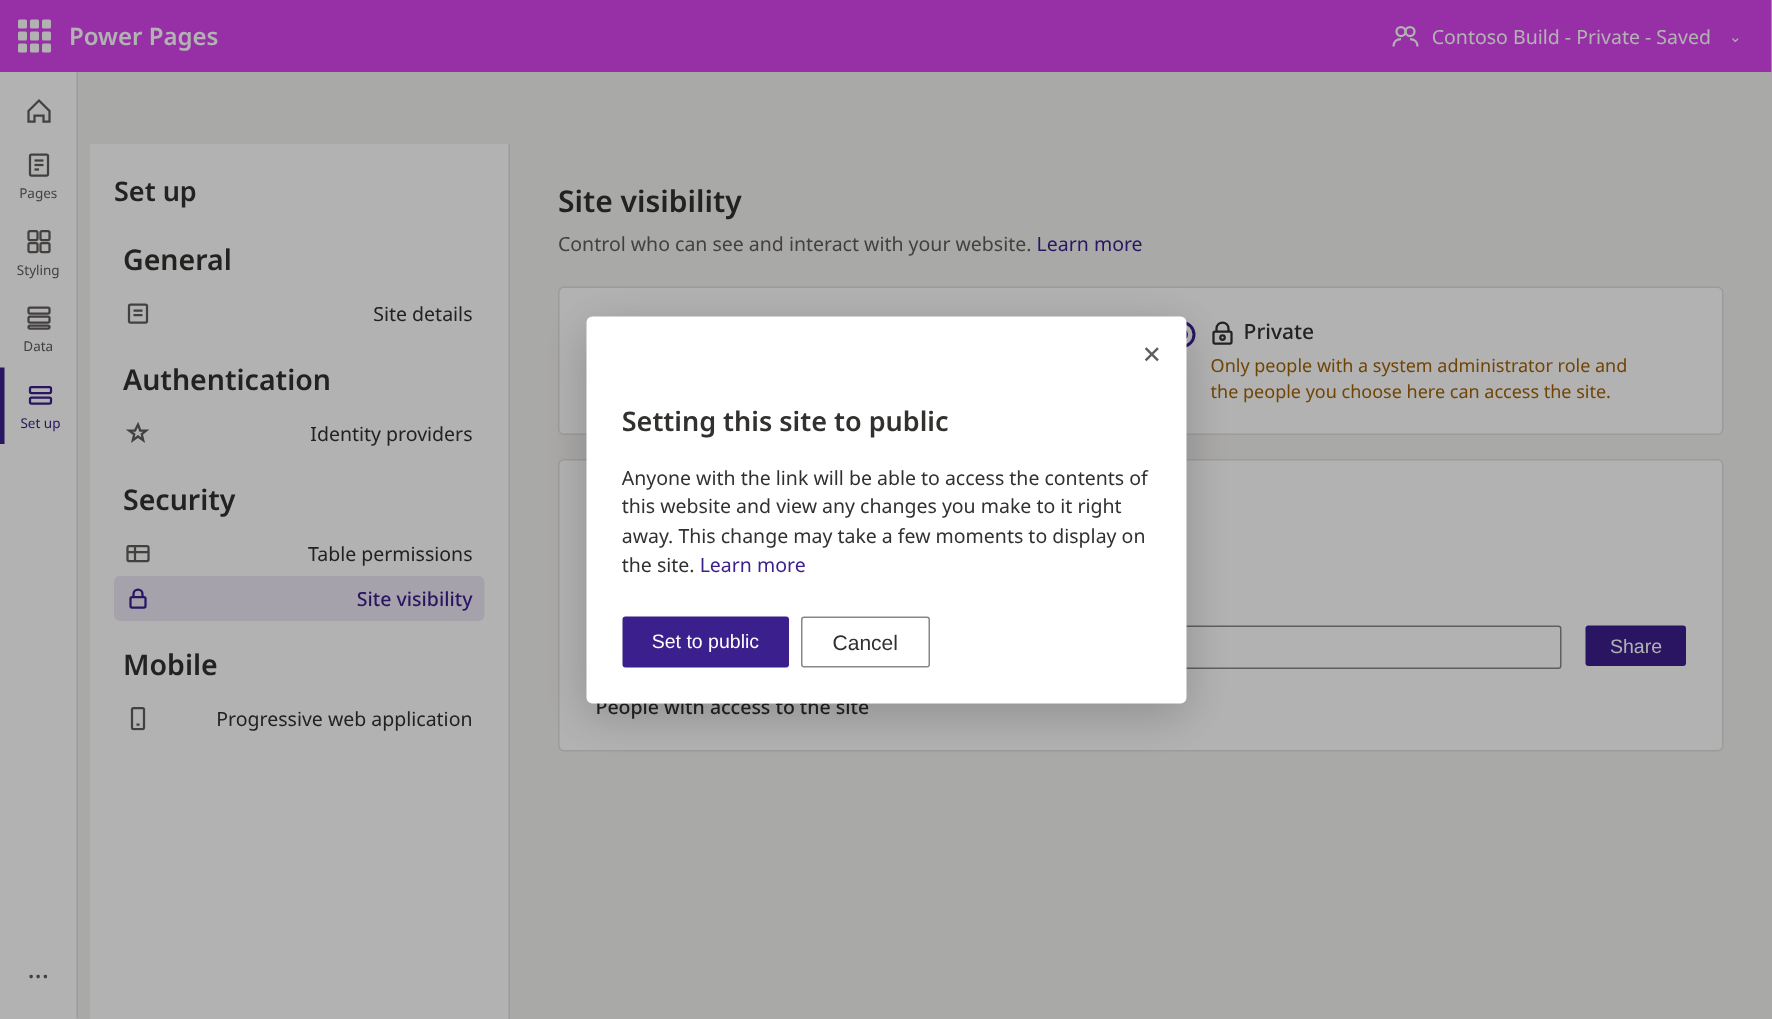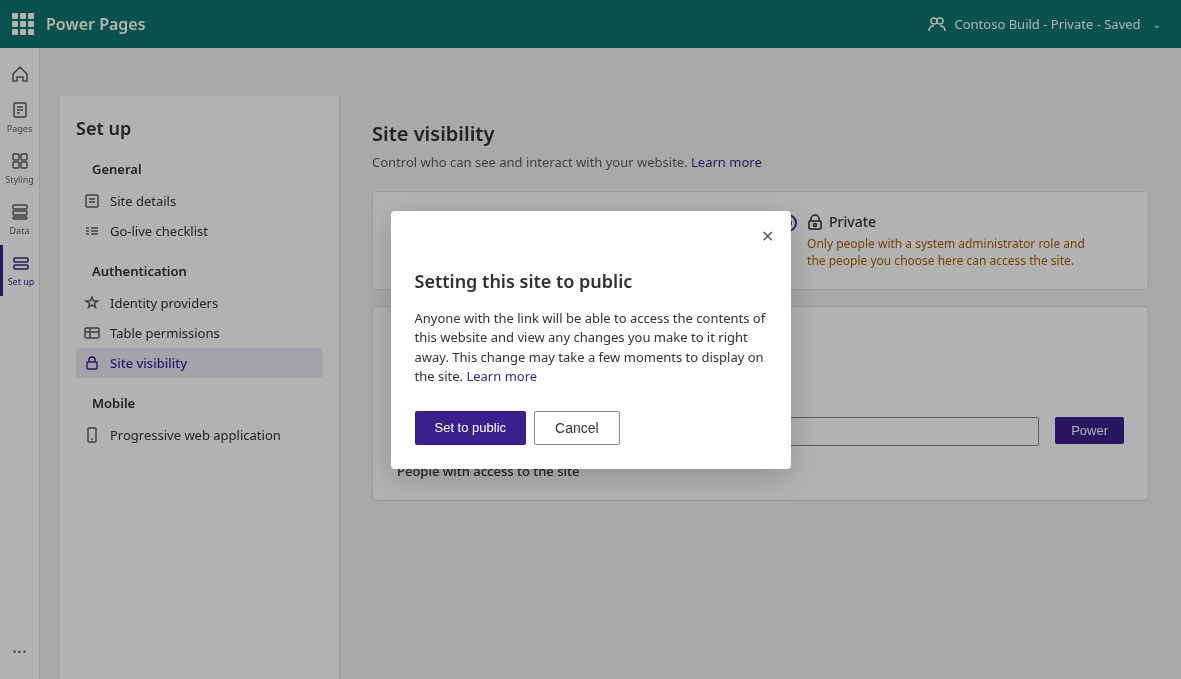--- a/index.html
+++ b/index.html
@@ -1,40 +1,40 @@
 <!DOCTYPE html>
 <html><head>
   <meta charset="utf-8">
   <style>
     * { box-sizing: border-box; margin: 0; padding: 0; }
     body { font-family: 'Segoe UI', system-ui, sans-serif; font-size: 14px; color: #323130; background: #f3f2f1; overflow: hidden; }
 
     
     .top-nav {
-      background: #0f766e;
+      background: #d946ef;
       height: 48px;
       display: flex;
       align-items: center;
       padding: 0 12px;
       color: white;
       position: relative;
       z-index: 10;
     }
     .top-nav-grid-icon { margin-right: 12px; display: grid; grid-template-columns: repeat(3,6px); gap: 2px; cursor: pointer; }
     .top-nav-grid-dot { width: 6px; height: 6px; background: white; border-radius: 1px; }
     .top-nav-title { font-size: 16px; font-weight: 600; color: white; }
     .top-nav-right { position: absolute; right: 20px; display: flex; align-items: center; gap: 8px; }
     .top-nav-site-info { font-size: 13px; color: white; }
     .top-nav-chevron { margin-left: 4px; font-size: 10px; cursor: pointer; }
 
     
     .icon-sidebar {
       position: fixed;
       left: 0; top: 48px; bottom: 0;
-      width: 40px;
+      width: 52px;
       background: white;
       border-right: 1px solid #e1dfdd;
       display: flex;
       flex-direction: column;
       align-items: center;
       padding: 8px 0;
       z-index: 5;
     }
     .icon-sidebar-item {
       display: flex; flex-direction: column; align-items: center;
@@ -57,25 +57,25 @@
     
     .left-panel {
       width: 280px;
       background: white;
       border-right: 1px solid #e1dfdd;
       padding: 20px 16px;
       overflow-y: auto;
       flex-shrink: 0;
     }
     .left-panel-title { font-size: 18px; font-weight: 600; margin-bottom: 20px; color: #323130; }
-    .section-label { font-size: 13px; font-weight: 600; color: #323130; margin: 16px 16px 8px; }
+    .section-label { font-size: 19px; font-weight: 600; color: #323130; margin: 16px 6px 8px; }
     .nav-item {
       display: flex; align-items: center; gap: 10px;
       padding: 6px 8px; cursor: pointer; border-radius: 4px;
-      color: #323130; font-size: 13px;
+      color: #323130; font-size: 13px; justify-content: space-between;
     }
     .nav-item.active { background: #ede8f7; color: #3b1f8c; font-weight: 500; }
     .nav-item svg { width: 16px; height: 16px; flex-shrink: 0; }
 
     
     .content-area {
       flex: 1;
       padding: 24px 32px;
       overflow-y: auto;
       background: #f3f2f1;
@@ -231,40 +231,30 @@
 
     <div class="section-label">General</div>
     <div class="nav-item">
       <svg width="16" height="16" viewBox="0 0 16 16" fill="none" stroke="#605e5c" stroke-width="1.5">
         <rect x="2" y="2" width="12" height="12" rx="1"></rect>
         <line x1="5" y1="6" x2="11" y2="6"></line>
         <line x1="5" y1="9" x2="11" y2="9"></line>
       </svg>
       <span>Site details</span>
     </div>
-    <div class="nav-item">
-      <svg width="16" height="16" viewBox="0 0 16 16" fill="none" stroke="#605e5c" stroke-width="1.5">
-        <line x1="2" y1="5" x2="5" y2="5"></line>
-        <line x1="7" y1="5" x2="14" y2="5"></line>
-        <line x1="2" y1="8" x2="5" y2="8"></line>
-        <line x1="7" y1="8" x2="14" y2="8"></line>
-        <line x1="2" y1="11" x2="5" y2="11"></line>
-        <line x1="7" y1="11" x2="14" y2="11"></line>
-      </svg>
-      <span>Go-live checklist</span>
-    </div>
 
     <div class="section-label">Authentication</div>
     <div class="nav-item">
       <svg width="16" height="16" viewBox="0 0 16 16" fill="none" stroke="#605e5c" stroke-width="1.5">
         <path d="M8 2l1.5 4h4l-3 2.5 1 4L8 10l-3.5 2.5 1-4L2 6h4z"></path>
       </svg>
       <span>Identity providers</span>
     </div>
 
+    <div class="section-label">Security</div>
     <div class="nav-item">
       <svg width="16" height="16" viewBox="0 0 16 16" fill="none" stroke="#605e5c" stroke-width="1.5">
         <rect x="1" y="3" width="14" height="10" rx="1"></rect>
         <line x1="1" y1="7" x2="15" y2="7"></line>
         <line x1="6" y1="3" x2="6" y2="13"></line>
       </svg>
       <span>Table permissions</span>
     </div>
     <div class="nav-item active">
       <svg width="16" height="16" viewBox="0 0 16 16" fill="none" stroke="#3b1f8c" stroke-width="1.5">
@@ -323,21 +313,21 @@
     </div>
 
     <div class="card">
       <div class="grant-title">Grant site access</div>
       <div class="grant-desc">
         <span>Choose the people who can interact with</span>
       </div>
       <div class="access-label">Give access to these people</div>
       <div class="input-row">
         <input class="text-input" type="text" placeholder="Enter name or email address" style="">
-        <button class="share-button">Power</button>
+        <button class="share-button">Share</button>
       </div>
       <div class="people-label">People with access to the site</div>
     </div>
   </div>
 </div>
 
 <div class="dialog-overlay">
   <div class="dialog">
     <div class="dialog-title">Setting this site to public</div>
     <button class="dialog-close">✕</button>

